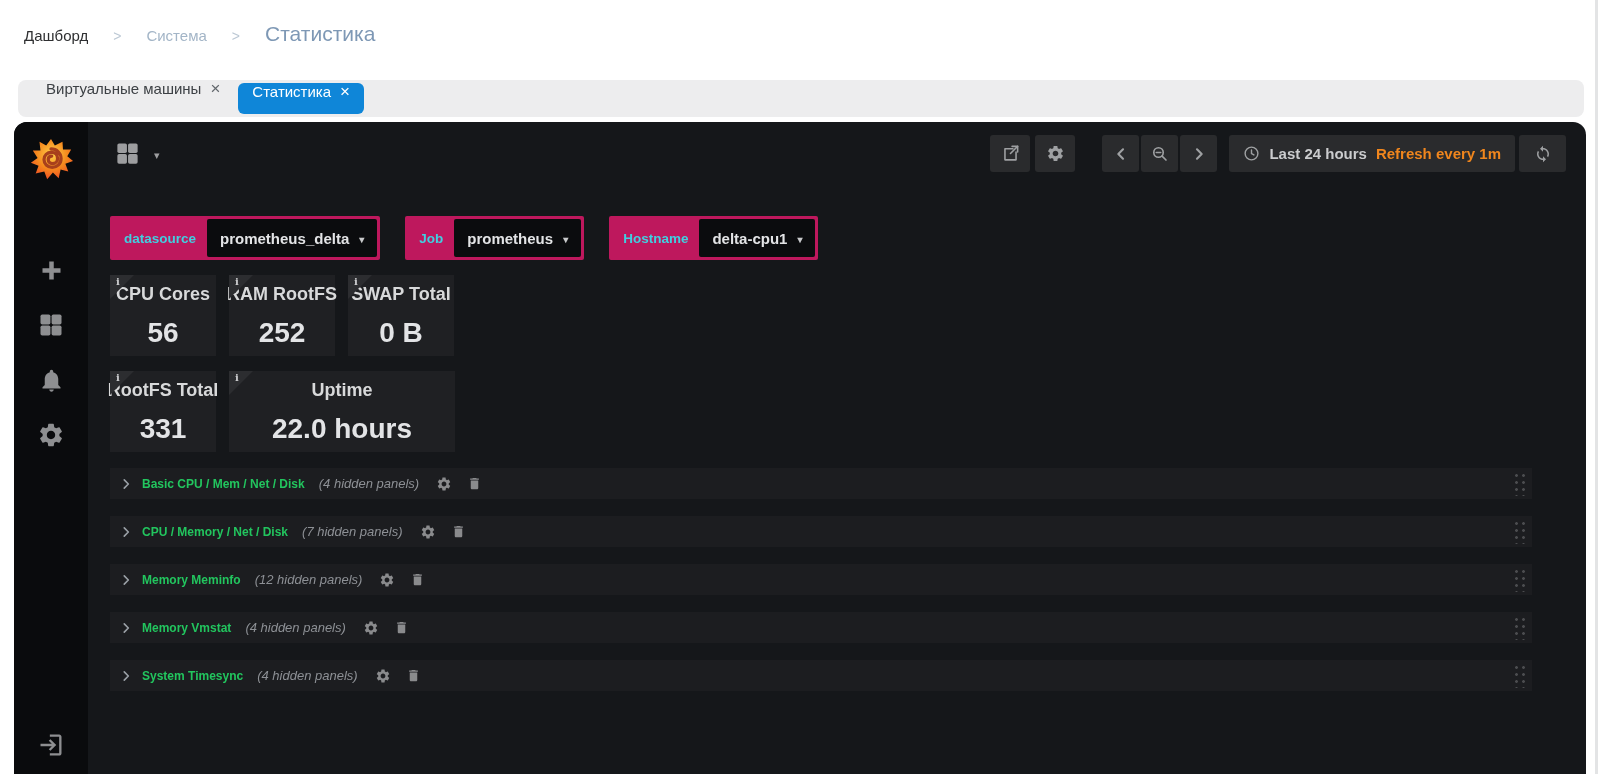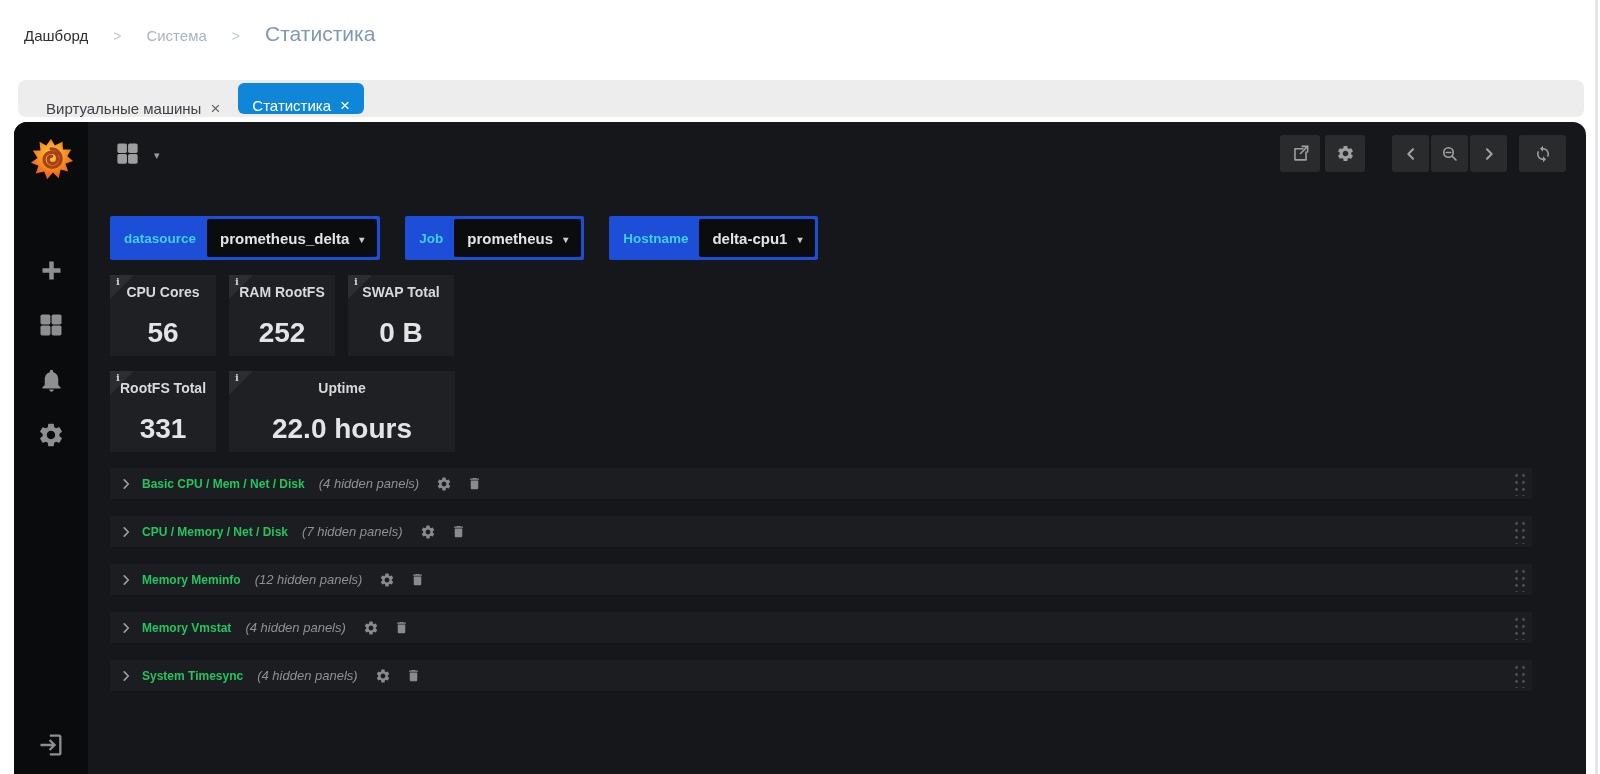--- a/index.html
+++ b/index.html
@@ -15,21 +15,21 @@
   .breadcrumb { position:absolute; left:24px; top:22px; display:flex; align-items:baseline; gap:25px; }
   .crumb-root { font-size:15px; color:#2e2f31; }
   .crumb-sep  { font-size:14px; color:#bcc8d4; font-weight:400; }
   .crumb-mid  { font-size:15px; color:#a3b5c7; }
   .crumb-last { font-size:21px; color:#7e98b5; }
   
   .tabbar {
     position:absolute; left:18px; top:80px; width:1566px; height:37px;
     background:#ededee; border-radius:8px; display:flex; align-items:center; padding-left:14px;
   }
-  .tab { display:flex; align-items:flex-end; cursor:pointer; }
+  .tab { display:flex; align-items:flex-start; cursor:pointer; }
   .tab-inactive { padding:0 14px; height:37px; color:#3d4145; font-size:15px; }
   .tab-inactive .tab-close { color:#62676c; }
   .tab-active {
     height:31px; padding:0 14px; margin-left:4px; border-radius:6px;
     background:#0f86d8; color:#ffffff; font-size:15px;
   }
   .tab-close { margin-left:9px; font-size:17px; line-height:1; }
   
   .dash {
     position:absolute; left:14px; top:122px; width:1572px; height:652px;
@@ -61,21 +61,21 @@
   .btn-share { margin-right:5px; }
   .btn-gear { margin-right:27px; }
   .btn-group { display:flex; gap:2px; margin-right:12px; }
   .btn-group .nav-btn { width:37px; }
   .btn-time { padding:0 14px; gap:9px; margin-right:4px; }
   .time-text { color:#cbccce; font-size:15px; font-weight:600; white-space:nowrap; }
   .refresh-text { color:#f0861d; font-size:15px; font-weight:600; white-space:nowrap; }
   .btn-refresh { width:47px; }
   
   .submenu { display:flex; gap:25px; padding:31px 0 0 22px; }
-  .var-group { display:flex; background:#1d4ed8; border-radius:2px; padding:3px; cursor:default; }
+  .var-group { display:flex; background:#be185d; border-radius:2px; padding:3px; cursor:default; }
   .var-label {
     display:flex; align-items:center; padding:0 11px; color:#41cfe0;
     font-size:13.5px; font-weight:700;
   }
   .var-value {
     display:flex; align-items:center; gap:10px; background:#0b0c0e; border-radius:2px;
     padding:0 13px; height:38px; color:#e3e4e6; font-size:15px; font-weight:600; cursor:pointer;
   }
   .var-caret { color:#c9cacc; font-size:10px; padding-top:2px; }
   
@@ -84,21 +84,21 @@
   }
   .row-open-title { font-size:16px; font-weight:700; color:#d8d9da; }
   .chev { color:#9aa0a6; display:flex; }
   
   .stats-row { display:flex; gap:13px; margin:15px 0 0 22px; }
   .panel {
     position:relative; width:106px; height:81px; background:#1f2023;
     display:flex; flex-direction:column; align-items:center; cursor:pointer;
   }
   .panel-wide { width:226px; }
-  .panel-title { margin-top:9px; font-size:14px; font-weight:700; color:#d8d9da; white-space:nowrap; }
+  .panel-title { margin-top:9px; font-size:18px; font-weight:700; color:#d8d9da; white-space:nowrap; }
   .panel-value { margin-top:auto; margin-bottom:7px; font-size:28px; font-weight:700; color:#e3e4e6; }
   .info-corner {
     position:absolute; top:0; left:0; width:0; height:0;
     border-top:24px solid #2c2d30; border-right:24px solid transparent; cursor:pointer;
   }
   .info-i {
     position:absolute; top:1px; left:6px; font-family:"DejaVu Serif", serif;
     font-size:10px; font-weight:700; color:#cfd0d2;
   }
   
@@ -227,20 +227,28 @@
                 <path d="M14.8 14.8L20 20"></path>
                 <path d="M7 10h6"></path>
             </svg>
           </button>
           <button class="nav-btn">
             <svg viewBox="0 0 24 24" width="16" height="16" fill="none" stroke="currentColor" stroke-width="3.2" stroke-linecap="round" stroke-linejoin="round">
                 <path d="M9 5l7 7-7 7"></path>
               </svg>
           </button>
         </div>
+        <button class="nav-btn btn-time">
+          <svg viewBox="0 0 24 24" width="17" height="17" fill="none" stroke="currentColor" stroke-width="2" stroke-linecap="round">
+            <circle cx="12" cy="12" r="9"></circle>
+              <path d="M12 7v5l3.4 2"></path>
+          </svg>
+          <span class="time-text">Last 24 hours</span>
+          <span class="refresh-text">Refresh every 1m</span>
+        </button>
         <button class="nav-btn btn-refresh">
           <svg viewBox="0 0 24 24" width="18" height="18" fill="currentColor">
               <path d="M12 4V1L8 5l4 4V6c3.31 0 6 2.69 6 6 0 1.01-.25 1.97-.7 2.8l1.46 1.46C19.54 15.03 20 13.57 20 12c0-4.42-3.58-8-8-8zm0 14c-3.31 0-6-2.69-6-6 0-1.01.25-1.97.7-2.8L5.24 7.74C4.46 8.97 4 10.43 4 12c0 4.42 3.58 8 8 8v3l4-4-4-4v3z"></path>
             </svg>
         </button>
       </div>
     </div>
 
     <div class="submenu">
       <div class="var-group">

